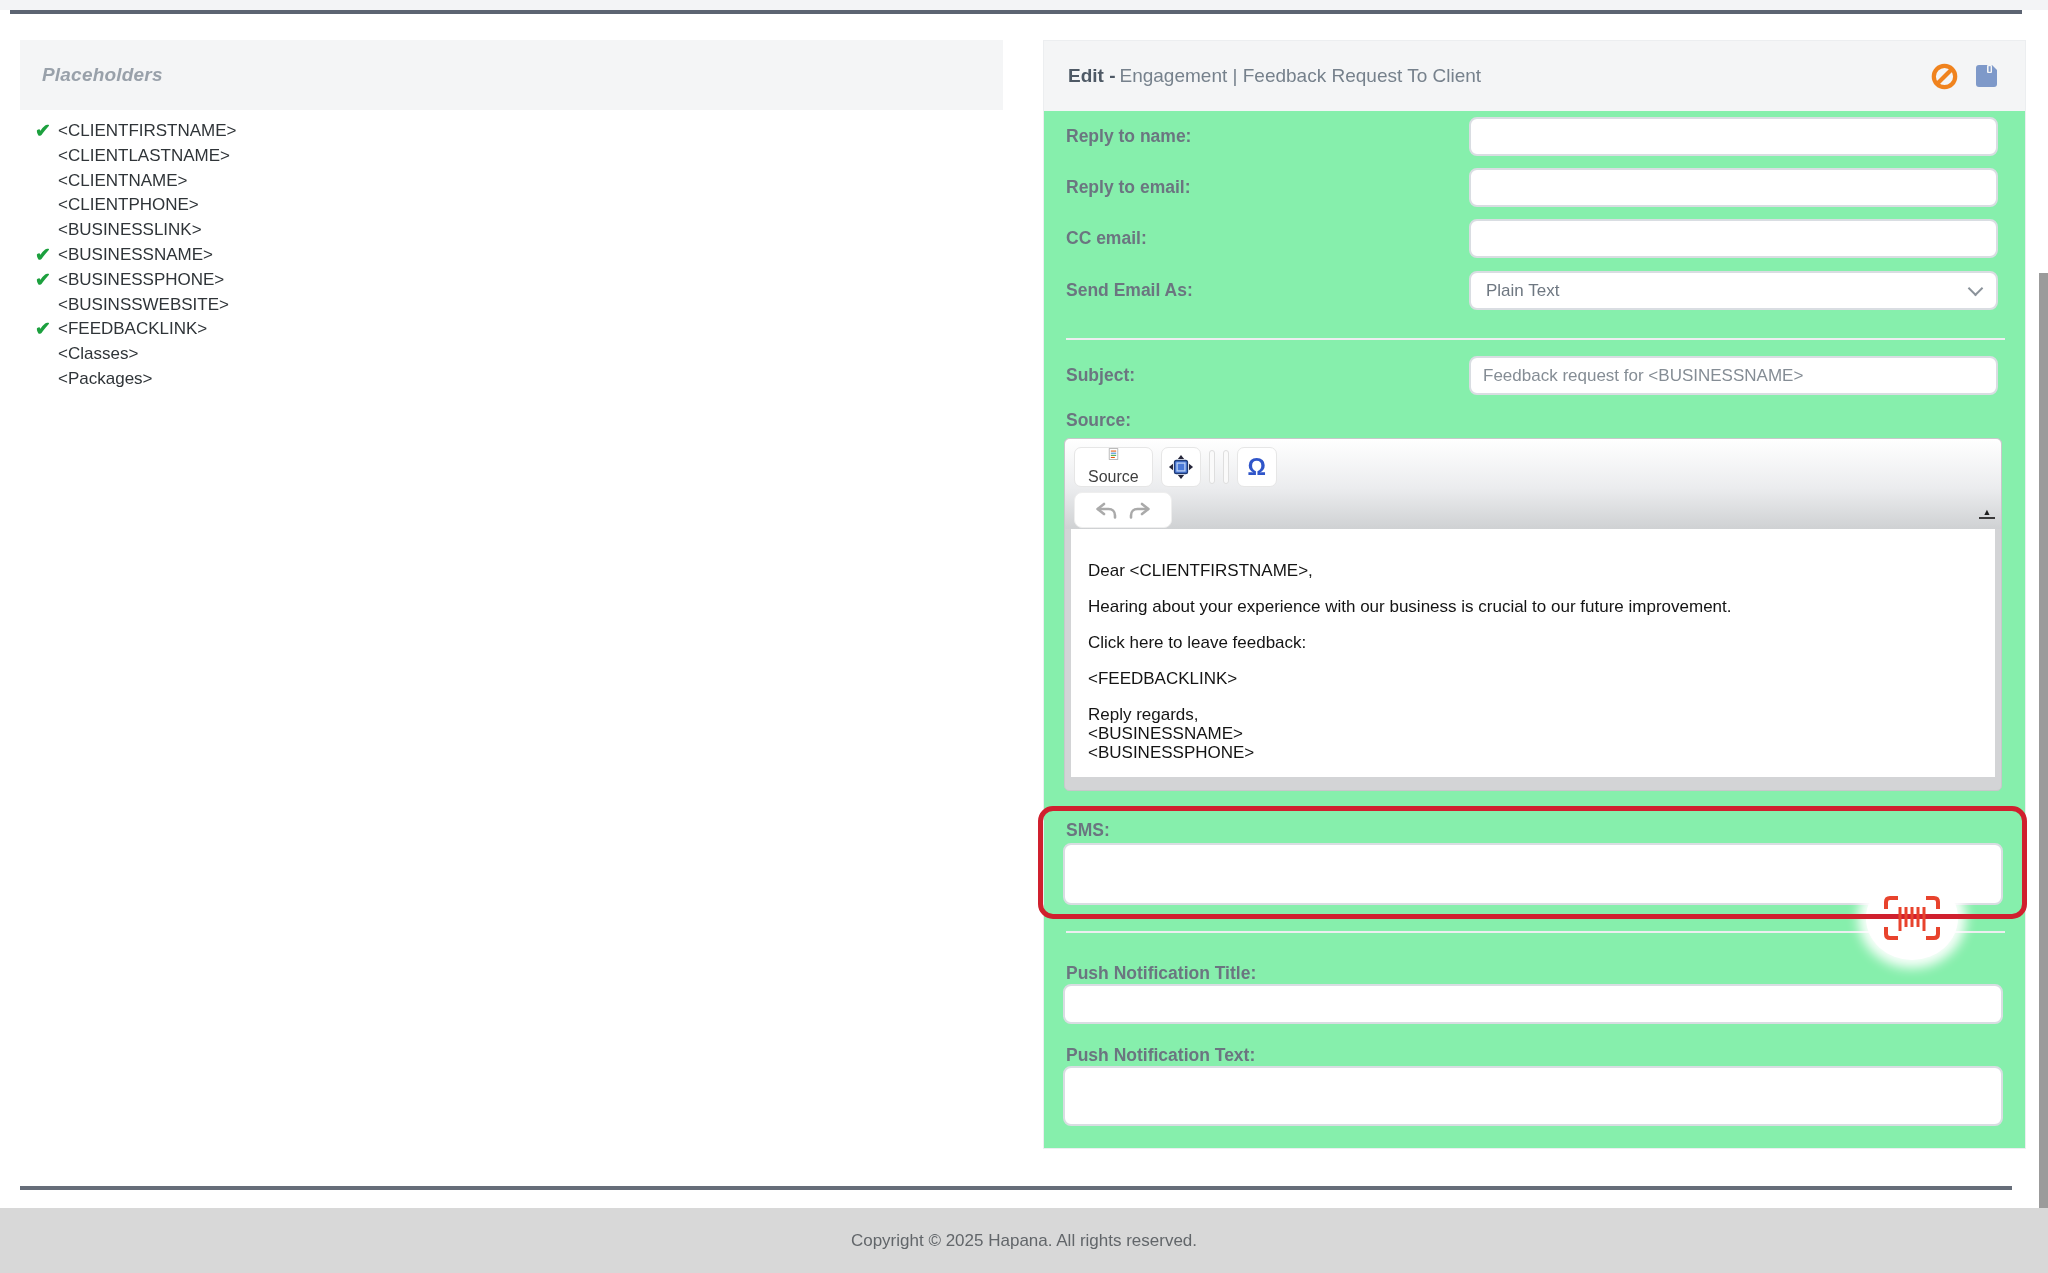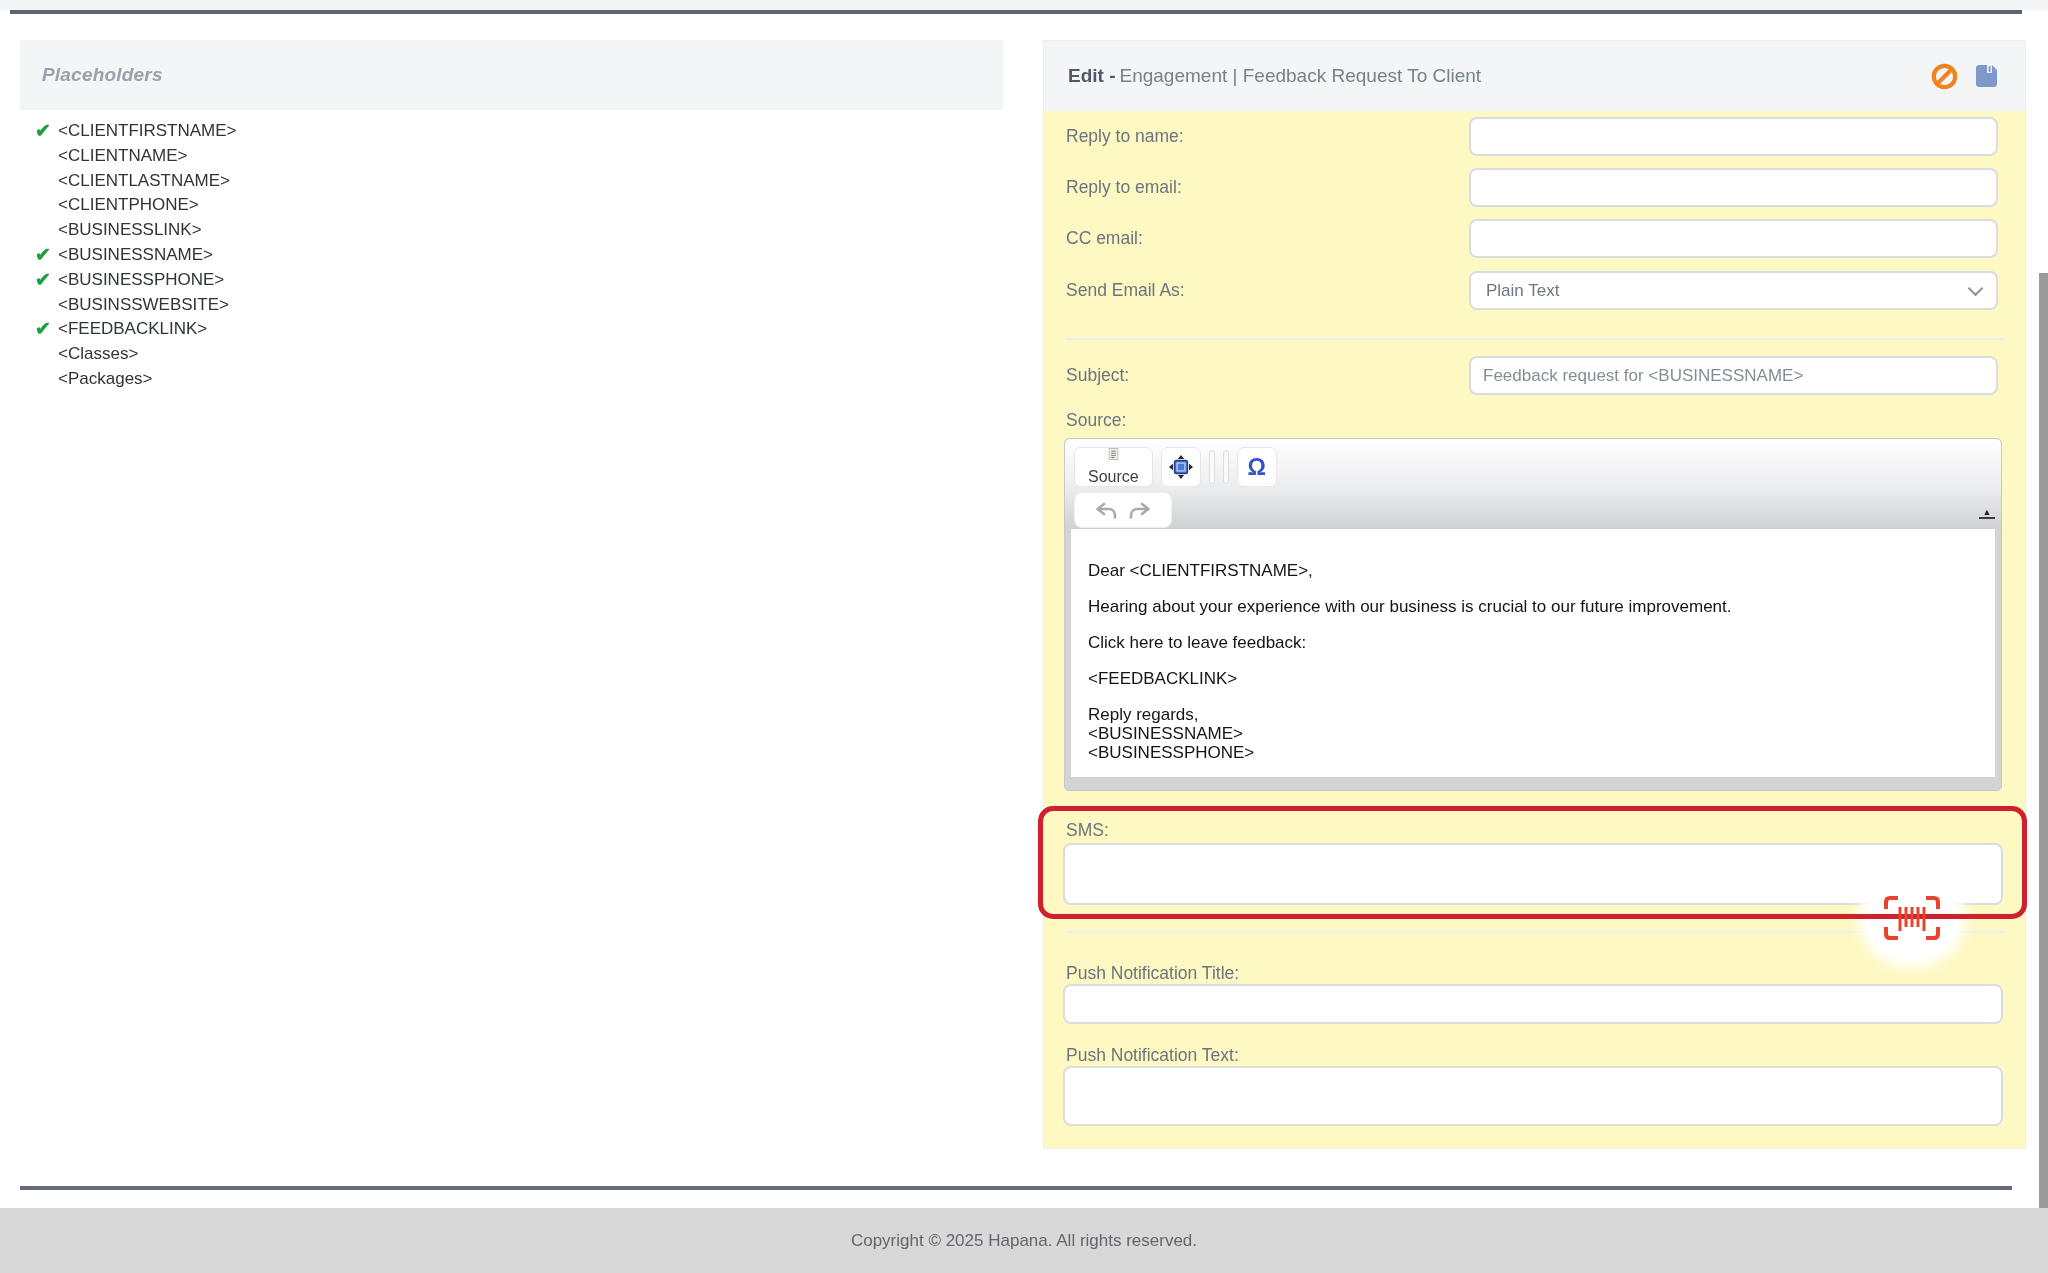--- a/index.html
+++ b/index.html
@@ -15,30 +15,30 @@
   .panel-title{font-weight:bold;color:#99a1aa;font-size:19px;letter-spacing:.2px;}
 
   .left-panel{position:absolute;left:20px;top:40px;width:983px;}
   .left-panel .panel-header{padding:0 22px;font-style:italic;}
   .ph-list{list-style:none;margin:9px 0 0;padding:0;}
   .ph-item{position:relative;height:24.8px;line-height:24.8px;padding-left:38px;
            font-size:17px;color:#2f3438;}
   .ph-check{position:absolute;left:15px;top:0;color:#1ca03e;font-size:19px;font-weight:bold;}
 
   .right-panel{position:absolute;left:1043px;top:40px;width:983px;height:1109px;
-               background:#fef9c3;border:1px solid #eceef0;box-sizing:border-box;}
+               background:#86efac;border:1px solid #eceef0;box-sizing:border-box;}
   .rp-header{position:absolute;left:0;top:0;width:100%;height:70px;background:#f4f5f6;
              display:flex;align-items:center;justify-content:space-between;
              padding:0 26px 0 24px;box-sizing:border-box;}
   .rp-title{font-size:19px;color:#76818c;}
   .rp-title b{color:#4e5965;margin-right:4px;}
   .hdr-icons{display:flex;align-items:center;gap:16px;}
   .icon-btn{display:inline-flex;cursor:pointer;background:none;border:none;padding:0;}
 
-  .f-label{position:absolute;left:22px;font-size:17.5px;font-weight:normal;color:#6b7580;
+  .f-label{position:absolute;left:22px;font-size:17.5px;font-weight:bold;color:#6b7580;
            height:39px;line-height:39px;white-space:nowrap;}
   .f-label.free{height:22px;line-height:22px;}
   .f-input{position:absolute;left:425px;width:529px;height:39px;background:#fff;
            border:2px solid #d9dde2;border-radius:8px;box-sizing:border-box;
            font:17px "Liberation Sans",sans-serif;color:#858d95;padding:0 12px;outline:none;}
   .f-select{position:absolute;left:425px;width:529px;height:39px;background:#fff;
             border:2px solid #d9dde2;border-radius:8px;box-sizing:border-box;
             display:flex;align-items:center;justify-content:space-between;
             padding:0 15px;font-size:17px;color:#6e7781;cursor:pointer;}
   .chev{width:9px;height:9px;border-right:2px solid #8b939b;border-bottom:2px solid #8b939b;
@@ -91,22 +91,22 @@
 <div id="app">
   <div class="topstrip"></div>
   <div class="topline"></div>
 
   <section class="left-panel">
     <div class="panel-header">
       <span class="panel-title">Placeholders</span>
     </div>
     <ul class="ph-list">
       <li class="ph-item"><span class="ph-check">✔</span><span>&lt;CLIENTFIRSTNAME&gt;</span></li>
+      <li class="ph-item"><span>&lt;CLIENTLASTNAME&gt;</span></li>
       <li class="ph-item"><span>&lt;CLIENTNAME&gt;</span></li>
-      <li class="ph-item"><span>&lt;CLIENTLASTNAME&gt;</span></li>
       <li class="ph-item"><span>&lt;CLIENTPHONE&gt;</span></li>
       <li class="ph-item"><span>&lt;BUSINESSLINK&gt;</span></li>
       <li class="ph-item"><span class="ph-check">✔</span><span>&lt;BUSINESSNAME&gt;</span></li>
       <li class="ph-item"><span class="ph-check">✔</span><span>&lt;BUSINESSPHONE&gt;</span></li>
       <li class="ph-item"><span>&lt;BUSINSSWEBSITE&gt;</span></li>
       <li class="ph-item"><span class="ph-check">✔</span><span>&lt;FEEDBACKLINK&gt;</span></li>
       <li class="ph-item"><span>&lt;Classes&gt;</span></li>
       <li class="ph-item"><span>&lt;Packages&gt;</span></li>
     </ul>
   </section>

